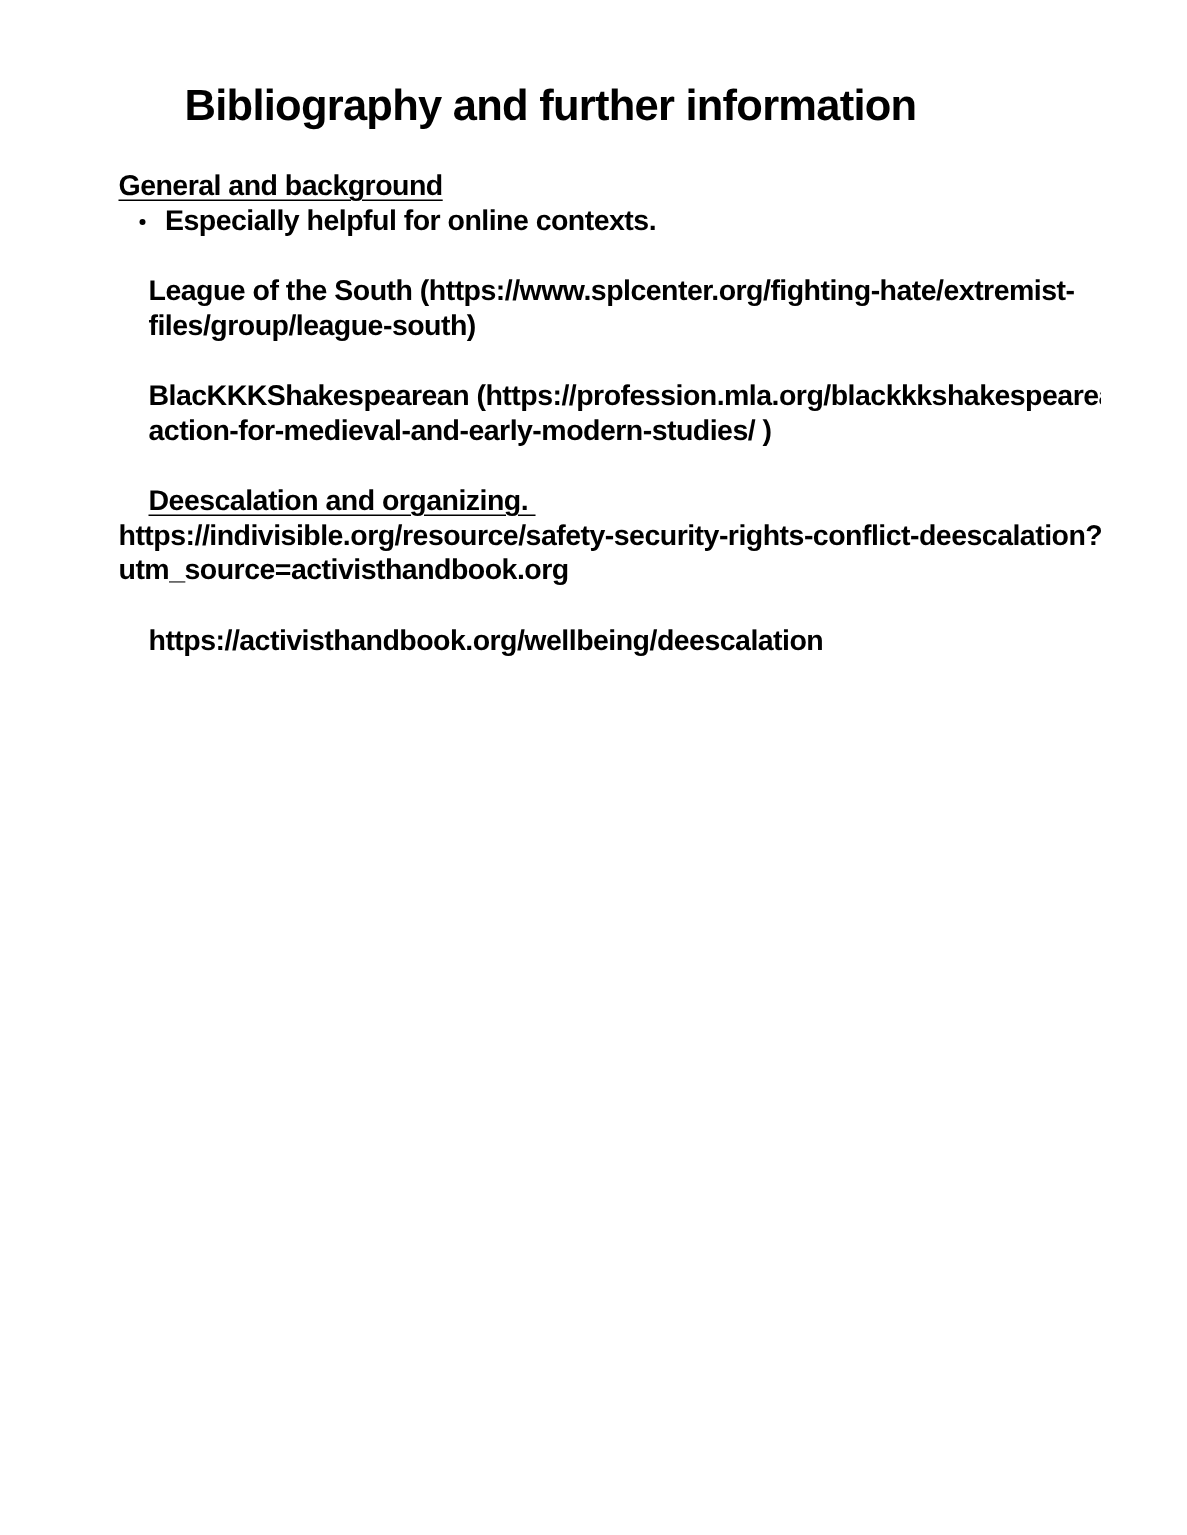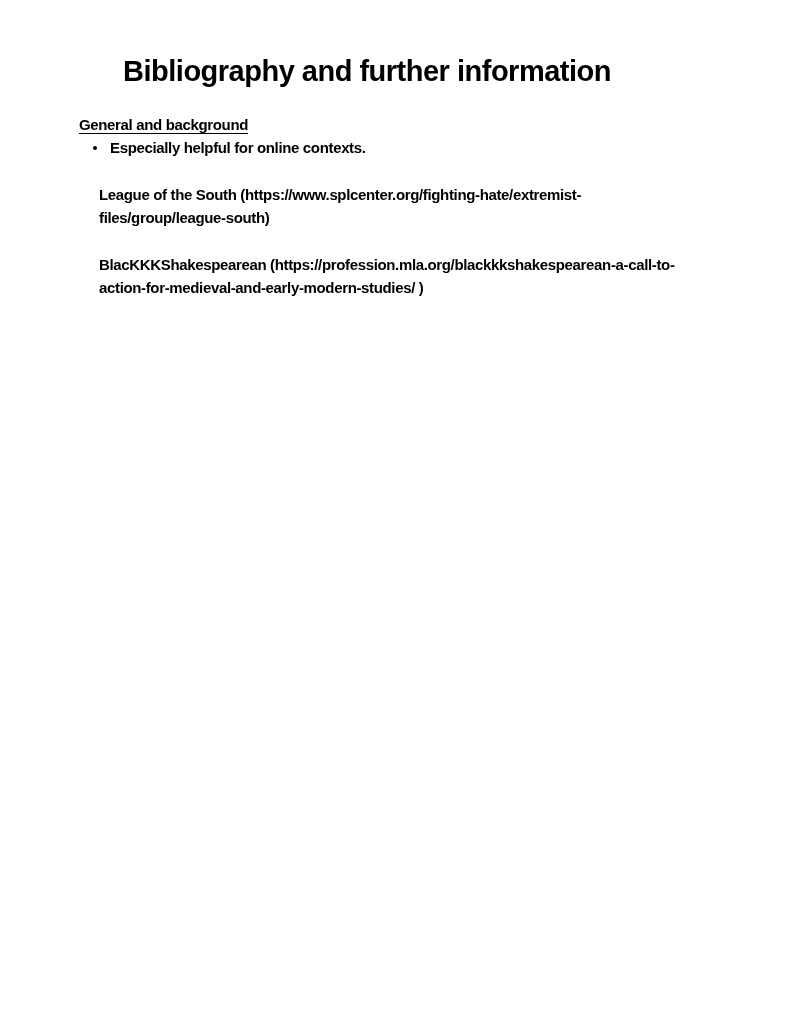--- a/index.html
+++ b/index.html
@@ -21,21 +21,21 @@
   }
   .doc-title {
     margin: 0 0 24px 0;
     font-size: 29px;
     line-height: 36px;
     text-align: center;
     letter-spacing: -0.5px;
     white-space: pre;
   }
   .doc-body {
-    font-size: 15px;
+    font-size: 19px;
     line-height: 23.3px;
     letter-spacing: -0.35px;
   }
   .heading {
     margin: 0;
     text-decoration: underline;
     text-decoration-thickness: 1.4px;
     text-underline-offset: 2.5px;
     white-space: pre;
   }
@@ -82,18 +82,22 @@
       <span class="bullet-dot"></span>
       <span class="bullet-text">Especially helpful for online contexts.</span>
     </div>
 
     <p class="para gap">League of the South (https://www.splcenter.org/fighting-hate/extremist-
 files/group/league-south)</p>
 
     <p class="para gap">BlacKKKShakespearean (https://profession.mla.org/blackkkshakespearean-a-call-to-
 action-for-medieval-and-early-modern-studies/ )</p>
 
+    <p class="heading gap">Deescalation and organizing. </p>
+
+    <p class="para">https://indivisible.org/resource/safety-security-rights-conflict-deescalation?
+utm_source=activisthandbook.org</p>
 
 
-
+    <p class="para gap">https://activisthandbook.org/wellbeing/deescalation</p>
 
   </div>
 </div>
 
 </body></html>

